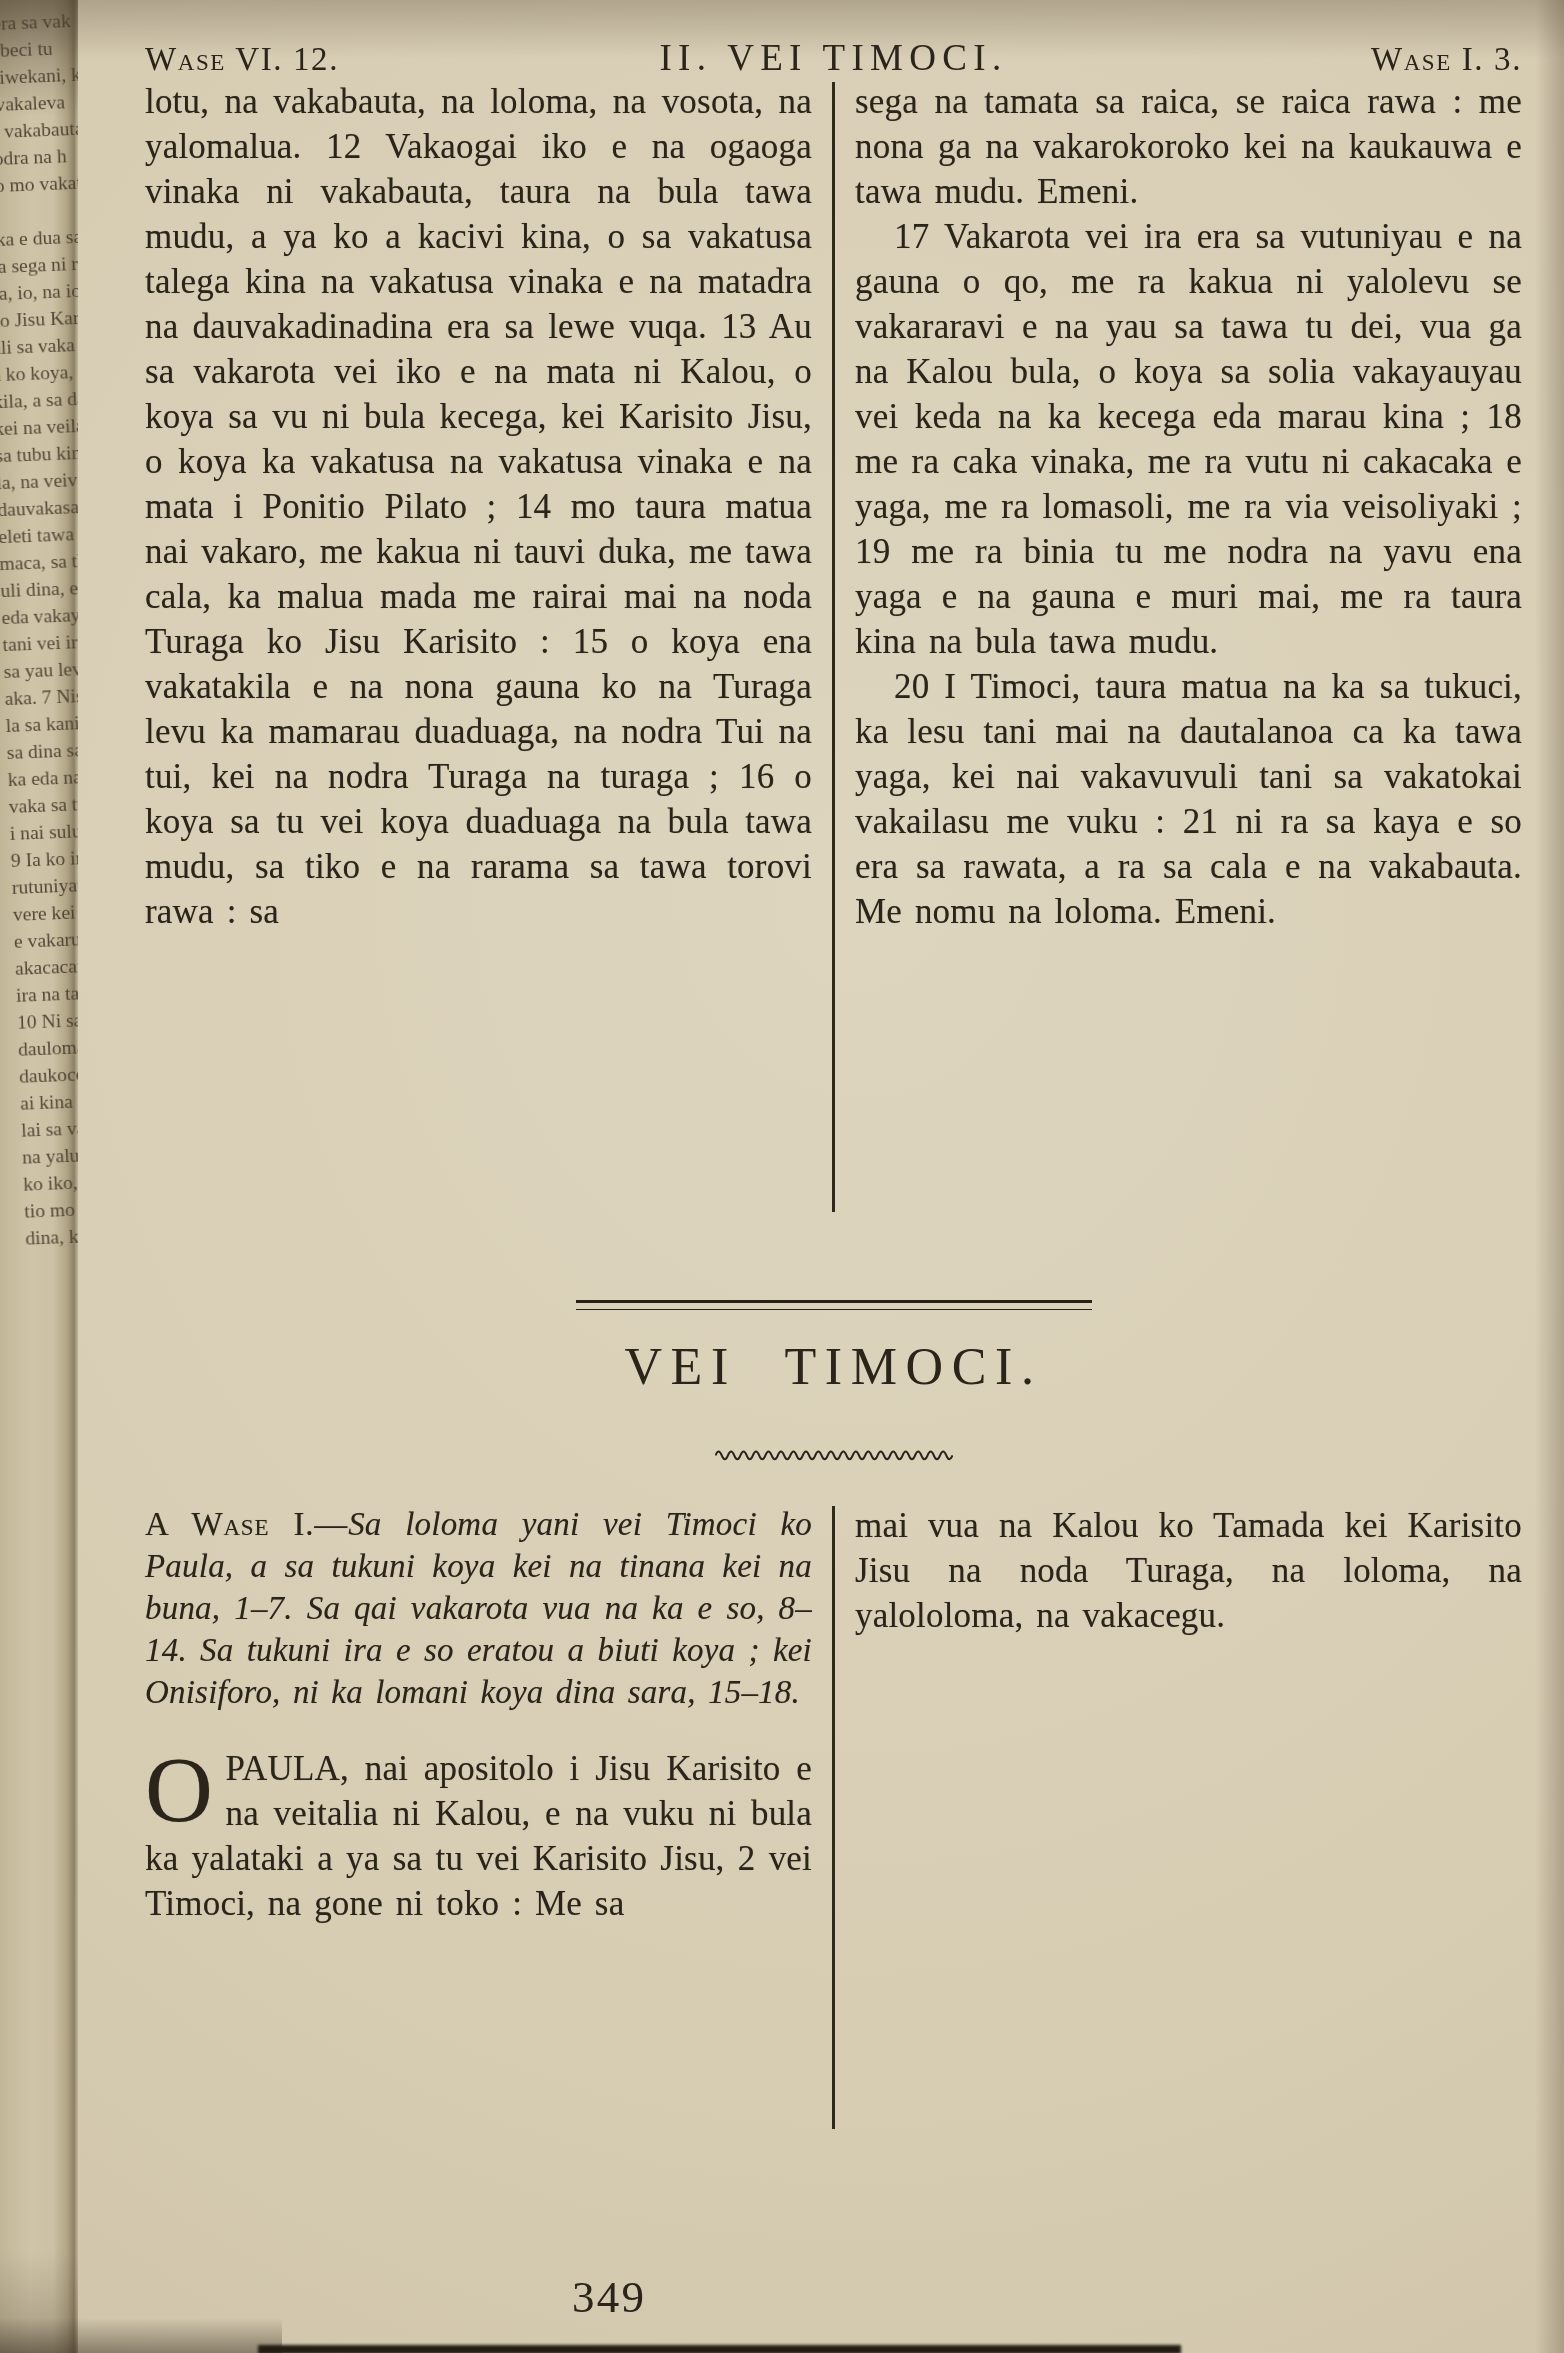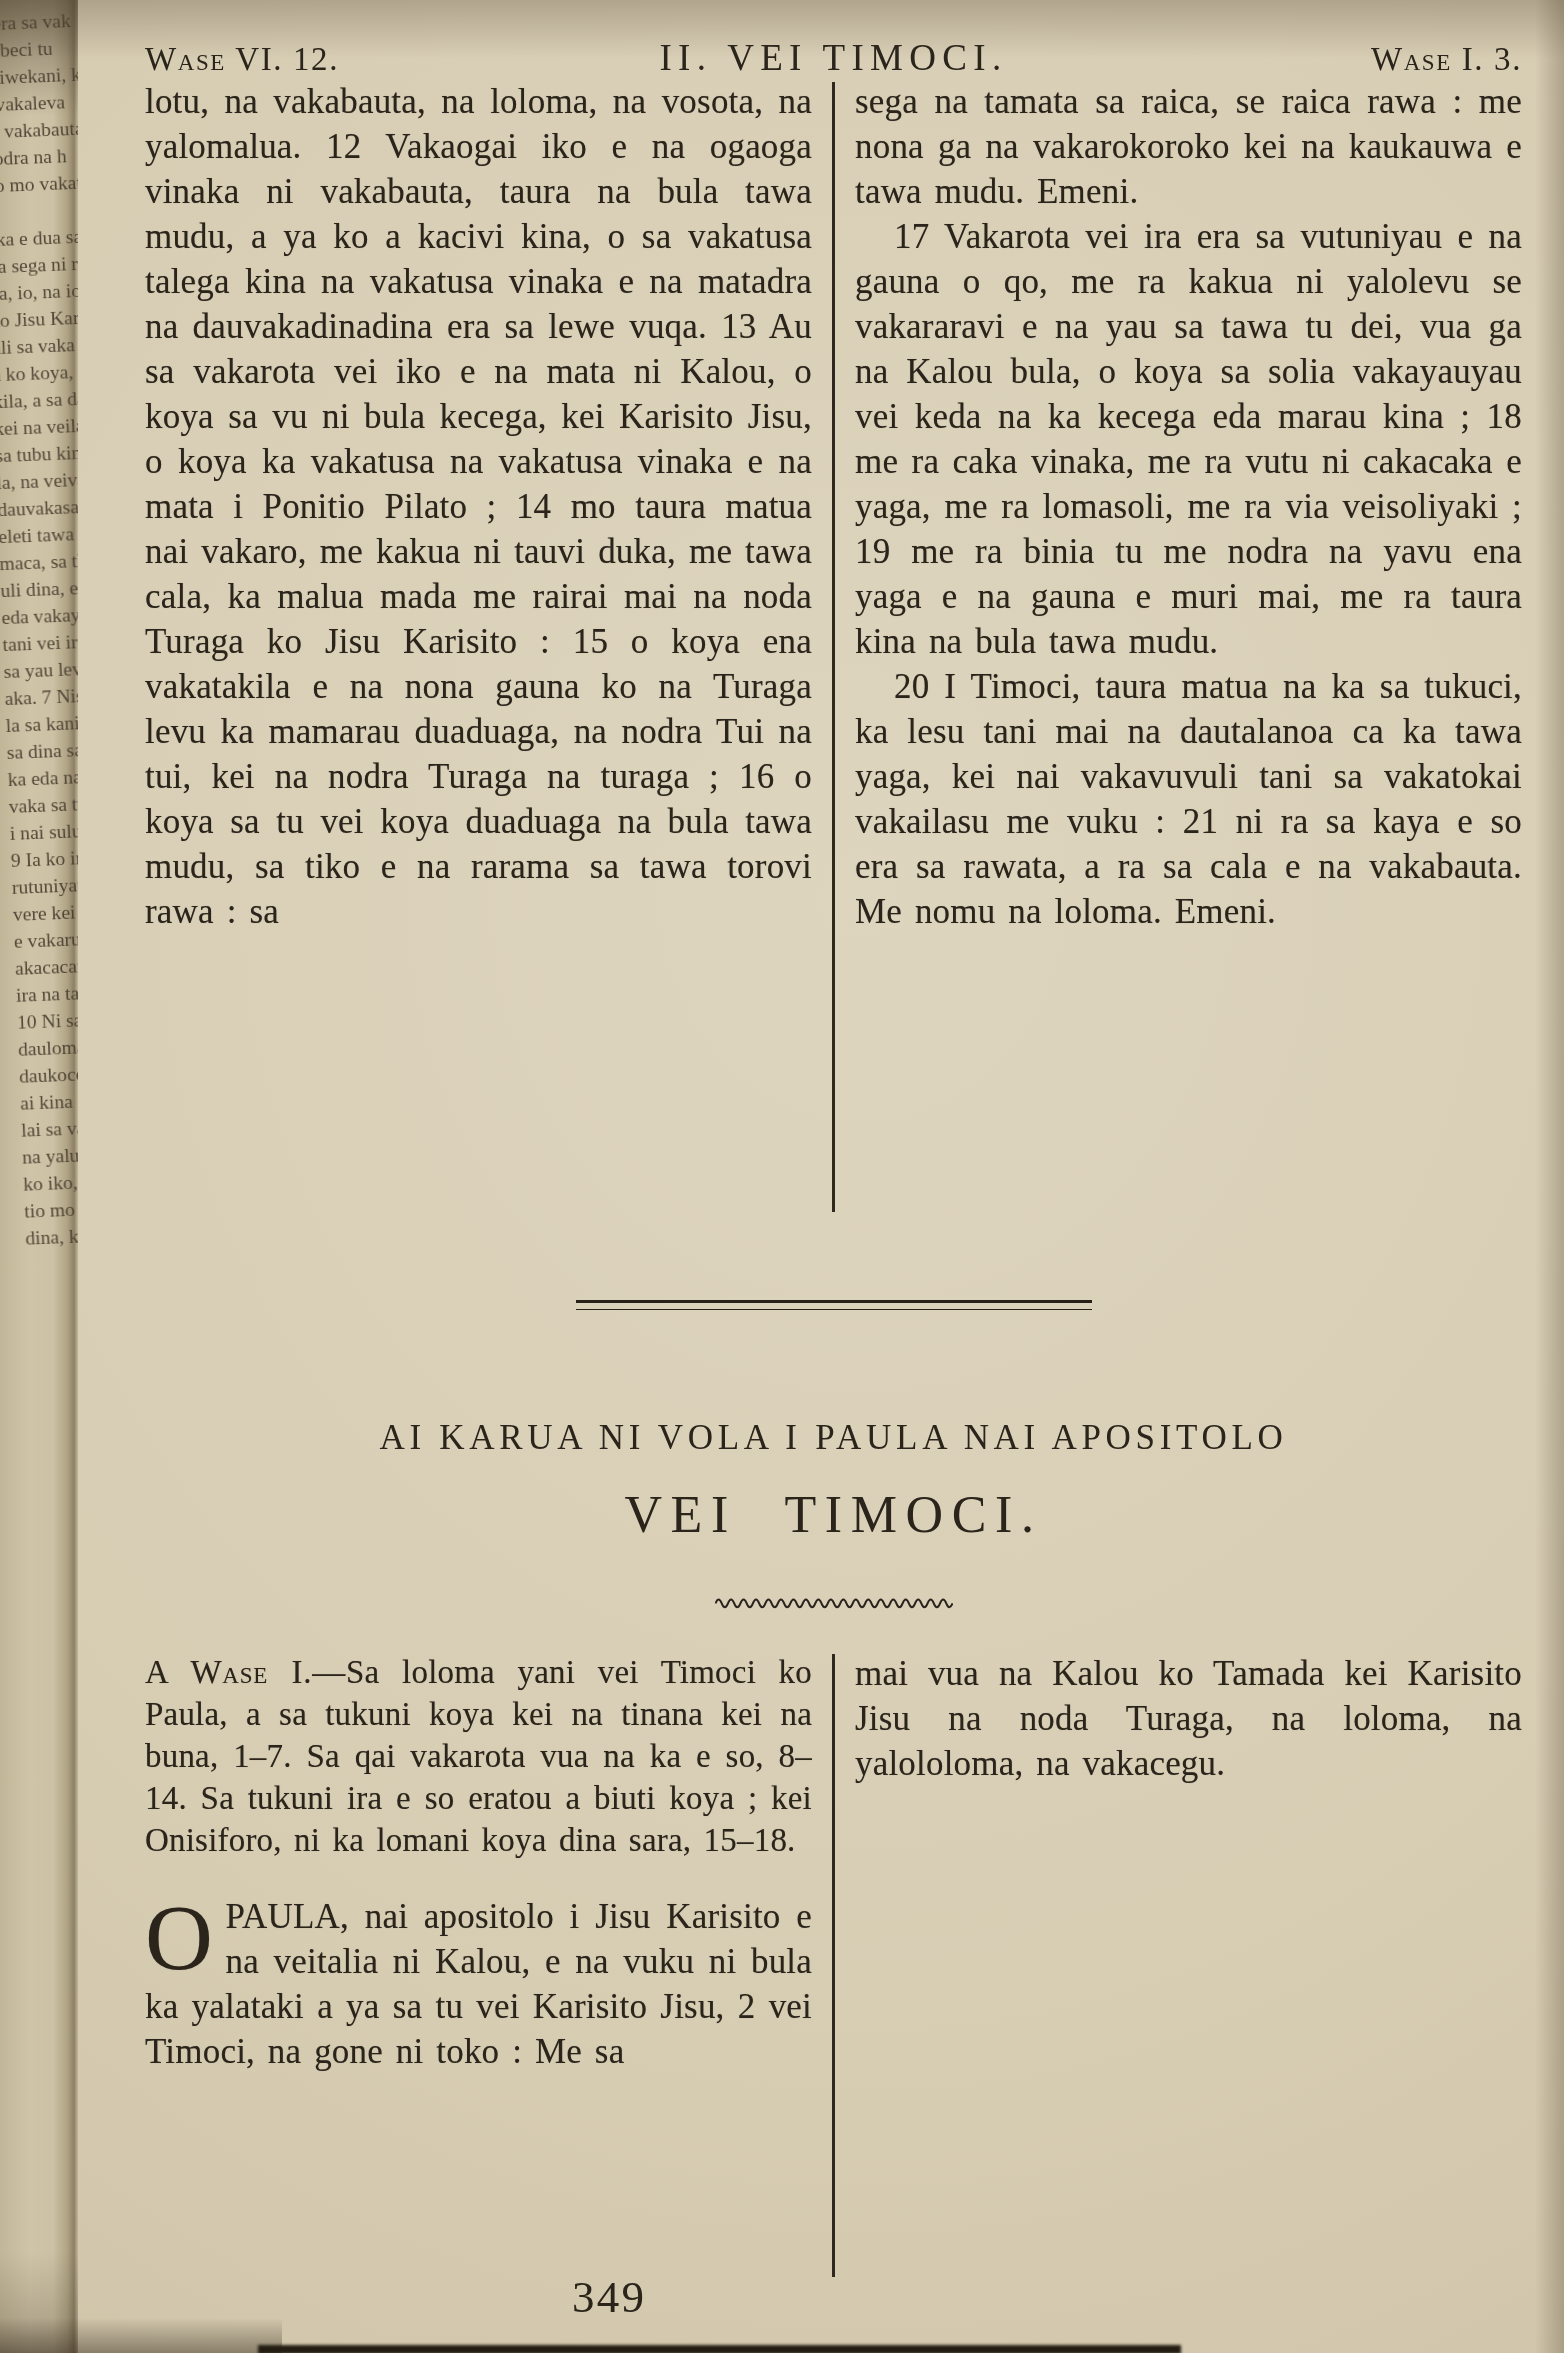--- a/index.html
+++ b/index.html
@@ -62,21 +62,21 @@
   .double-rule {
     width:516px; height:5.5px; margin:88px auto 0;
     border-top:3.9px solid #272118; border-bottom:1.6px solid #272118;
   }
   .series-title { margin-top:108px; text-align:center; font-size:35px; letter-spacing:4.7px; }
   .book-title  { margin-top:27px; text-align:center; font-size:52px; letter-spacing:8.6px; word-spacing:27px; }
   .squiggle-wrap { margin-top:50px; text-align:center; height:15.6px; }
   .squiggle-wrap svg { vertical-align:top; }
 
   .summary { font-size:33px; line-height:42px; }
-  .summary .ital { }
+  .summary .ital { font-style:italic; }
   .chapter-label { font-variant:small-caps; font-style:normal; letter-spacing:0.8px; }
   .dropcap-para { margin-top:33px; }
   .dropcap {
     float:left; font-size:94px; line-height:74px; padding:6.3px 12.5px 0 0;
   }
   .page-number {
     position:absolute; left:572px; top:2271px;
     font-size:45px; letter-spacing:2.3px; color:var(--ink,#2a241b);
   }
   
@@ -168,21 +168,20 @@
       <div class="colrule"></div>
       <div class="col">
         <p class="noindent">sega na tamata sa raica, se raica rawa : me nona ga na vakarokoroko kei na kaukauwa e tawa mudu.  Emeni.</p>
         <p class="indent">17 Vakarota vei ira era sa vutuniyau e na gauna o qo, me ra kakua ni yalolevu se vakararavi e na yau sa tawa tu dei, vua ga na Kalou bula, o koya sa solia vakayauyau vei keda na ka kecega eda marau kina ; 18 me ra caka vinaka, me ra vutu ni cakacaka e yaga, me ra lomasoli, me ra via veisoliyaki ; 19 me ra binia tu me nodra na yavu ena yaga e na gauna e muri mai, me ra taura kina na bula tawa mudu.</p>
         <p class="indent">20 I Timoci, taura matua na ka sa tukuci, ka lesu tani mai na dautalanoa ca ka tawa yaga, kei nai vakavuvuli tani sa vakatokai vakailasu me vuku : 21 ni ra sa kaya e so era sa rawata, a ra sa cala e na vakabauta.  Me nomu na loloma.  Emeni.</p>
       </div>
     </div>
 
     <div class="double-rule"></div>
 
-    <div class="series-title">AI KARUA NI VOLA I PAULA NAI APOSITOLO</div>
     <div class="book-title">VEI TIMOCI.</div>
 
     <div class="squiggle-wrap">
       <svg width="238" height="15.6" viewBox="0 0 304 20" aria-hidden="true">
         <path d="M0 12 Q4 2 8 12 T16 12 T24 12 T32 12 T40 12 T48 12 T56 12 T64 12 T72 12 T80 12 T88 12 T96 12 T104 12 T112 12 T120 12 T128 12 T136 12 T144 12 T152 12 T160 12 T168 12 T176 12 T184 12 T192 12 T200 12 T208 12 T216 12 T224 12 T232 12 T240 12 T248 12 T256 12 T264 12 T272 12 T280 12 T288 12 T296 12 T304 12" fill="none" stroke="#2b241c" stroke-width="2.6"></path>
       </svg>
     </div>
 
     <div class="section lower-section">
       <div class="col">

